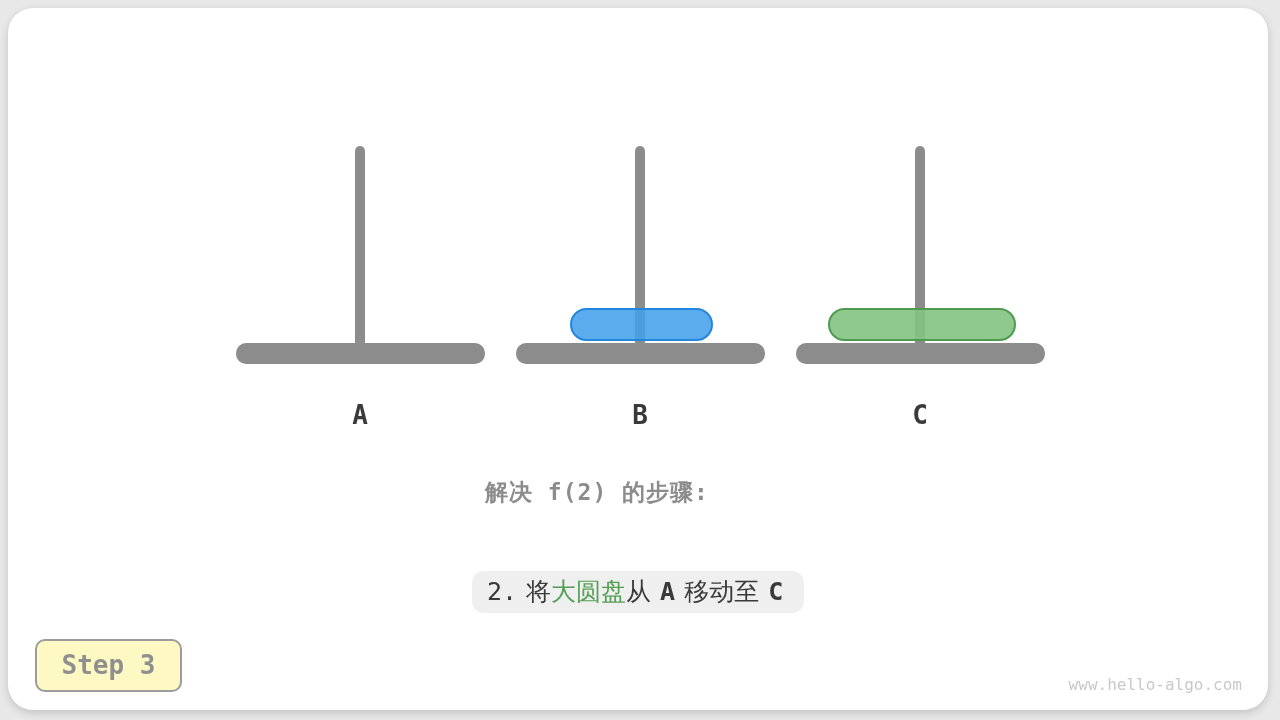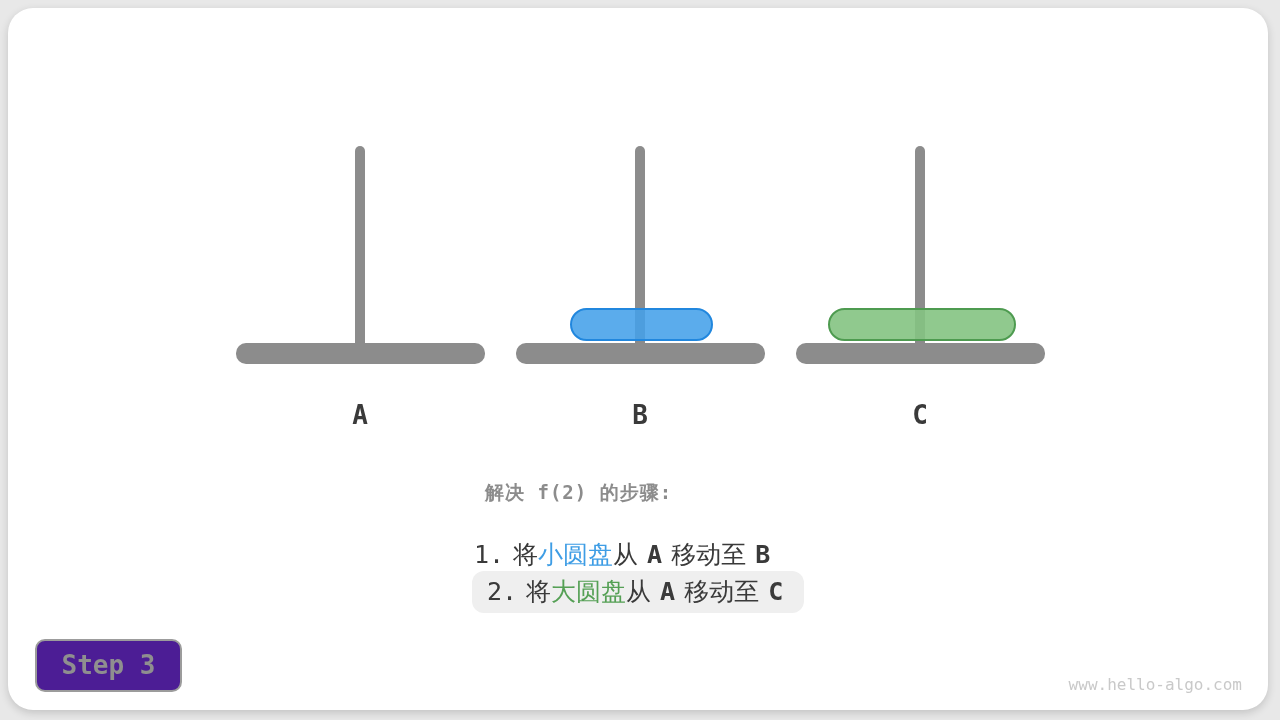--- a/index.html
+++ b/index.html
@@ -73,21 +73,21 @@
     font-family: "DejaVu Sans Mono", "Liberation Mono", monospace;
   }
   .label-a { left: 322px; }
   .label-b { left: 602px; }
   .label-c { left: 882px; }
   
   .caption-title {
     position: absolute;
     left: 477px; top: 471px;
     height: 26px; line-height: 26px;
-    font-size: 19px;
+    font-size: 23px;
     font-weight: bold;
     color: #8C8C8C;
     letter-spacing: 1px;
     white-space: nowrap;
   }
   .step-line {
     position: absolute;
     left: 464px;
     height: 42px; line-height: 42px;
     font-size: 25px;
@@ -109,21 +109,21 @@
     font-weight: bold;
     font-family: "DejaVu Sans Mono", "Liberation Mono", monospace;
     margin: 0 9px;
   }
   .peg-ref-last { margin-right: 0; }
   
   .step-badge {
     position: absolute;
     left: 27px; top: 631px;
     width: 147px; height: 53px;
-    background: #4c1d95;
+    background: #fef9c3;
     border: 2px solid #9C9C9C;
     border-radius: 10px;
     text-align: center;
     line-height: 49px;
     font-size: 26px;
     font-weight: bold;
     color: #8F8F8F;
     font-family: "DejaVu Sans Mono", "Liberation Mono", monospace;
   }
   
@@ -152,23 +152,20 @@
 
     <div class="disk disk-small"></div>
     <div class="disk disk-large"></div>
 
     <div class="peg-label label-a">A</div>
     <div class="peg-label label-b">B</div>
     <div class="peg-label label-c">C</div>
 
     <div class="caption-title">解决 f(2) 的步骤:</div>
 
-    <div class="step-line step-line-1">
-      <span class="step-num">1.</span><span>将</span><span class="disk-word-blue">小圆盘</span><span>从</span><span class="peg-ref">A</span><span>移动至</span><span class="peg-ref peg-ref-last">B</span>
-    </div>
 
     <div class="step-line step-line-2">
       <span class="step-num">2.</span><span>将</span><span class="disk-word-green">大圆盘</span><span>从</span><span class="peg-ref">A</span><span>移动至</span><span class="peg-ref peg-ref-last">C</span>
     </div>
 
     <div class="step-badge">Step 3</div>
 
     <div class="watermark">www.hello-algo.com</div>
 
   </div>

